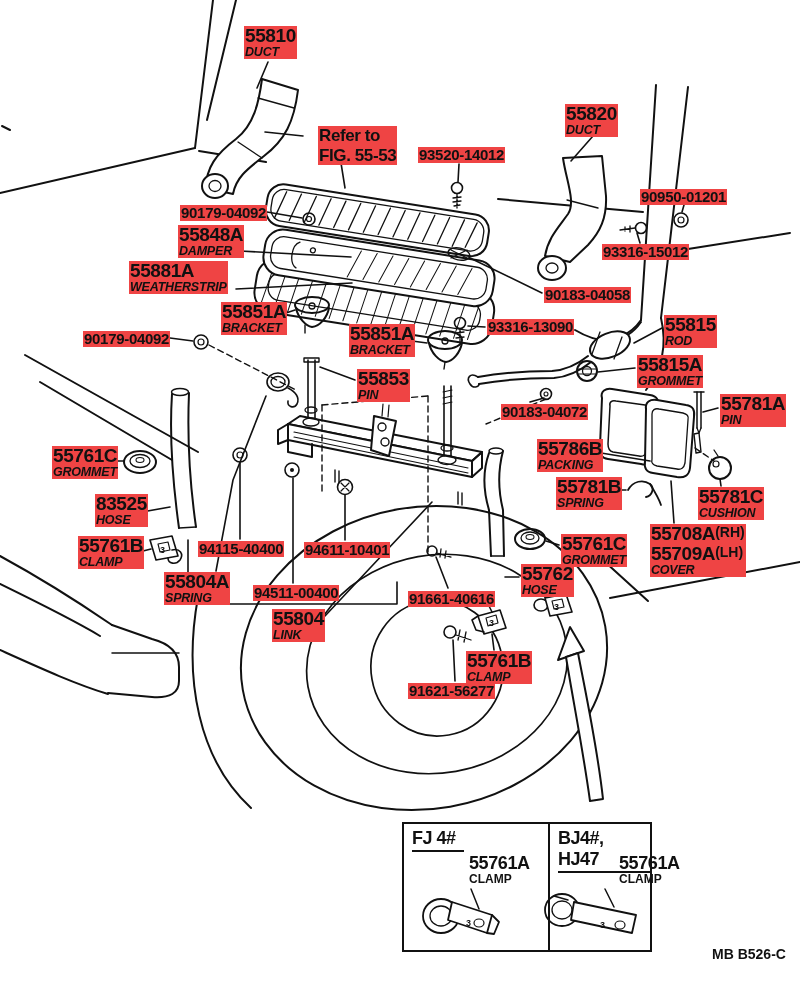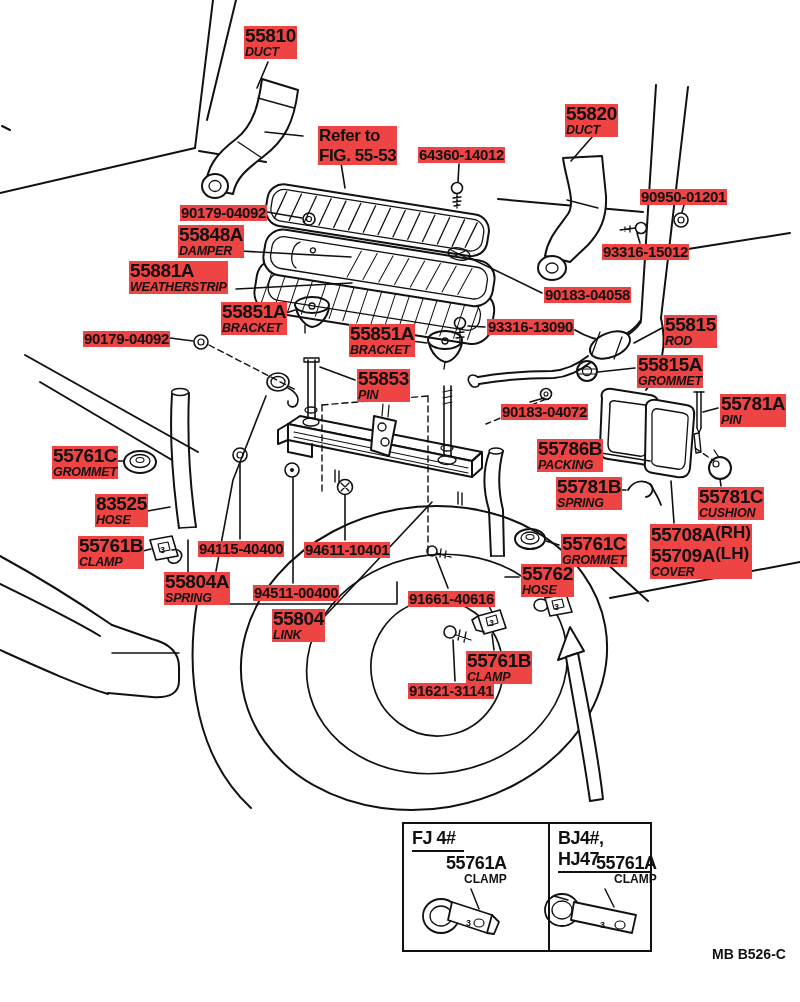--- a/index.html
+++ b/index.html
@@ -5,31 +5,31 @@
   html,body{margin:0;padding:0;background:#e8e8e8;}
   #page{position:relative;width:800px;height:1002px;background:#ffffff;overflow:hidden;
         font-family:"Liberation Sans",sans-serif;color:#111;}
   #art{position:absolute;left:0;top:0;z-index:0;}
   .lbl{position:absolute;z-index:2;font-weight:700;line-height:1.04;letter-spacing:-0.4px;
        background:#ef4444;padding:0 1px;white-space:nowrap;}
   .lbl .pn{font-size:19px;display:block;}
   .lbl .nm{font-size:12.5px;display:block;letter-spacing:-0.2px;font-style:italic;}
   .lbl.numonly{font-size:15px;letter-spacing:-0.3px;}
   .lbl.note{font-size:17px;line-height:1.15;}
-  .lbl .sfx{font-size:17px;vertical-align:3px;letter-spacing:0;}
+  .lbl .sfx{font-size:14px;vertical-align:3px;letter-spacing:0;}
   .lbl .pn.inline{display:inline;}
   .mark{font:700 9px "Liberation Sans",sans-serif;fill:#111;}
   
   #vtable{position:absolute;left:402px;top:822px;width:246px;height:126px;z-index:2;
           border:2.5px solid #111;display:flex;background:transparent;gap:44px;}
   .vcell{flex:1;position:relative;}
   .vcell.right{border-left:2.5px solid #111;}
   .vtitle{display:inline-block;font-size:18px;font-weight:700;letter-spacing:-0.5px;
           margin:4px 0 0 8px;border-bottom:2.5px solid #111;padding:0 8px 1px 0;}
-  .vpart{position:absolute;font-weight:700;line-height:1.04;text-align:right;}
+  .vpart{position:absolute;font-weight:700;line-height:1.04;text-align:left;margin-left:23px;}
   .vpart .pn{font-size:18px;display:block;letter-spacing:-0.4px;}
   .vpart .nm{font-size:12px;display:block;}
   #footer-code{position:absolute;left:712px;top:946px;z-index:2;font-size:14px;font-weight:700;}
 </style>
 </head>
 <body>
 
 <div id="page">
 
 <svg id="art" width="800" height="1002" viewBox="0 0 800 1002" fill="none" stroke="#111" stroke-width="2" stroke-linecap="round" stroke-linejoin="round">
@@ -356,21 +356,21 @@
 <div class="lbl" style="left:244px;top:26px">
   <span class="pn">55810</span>
   <span class="nm">DUCT</span>
 </div>
 
 <div class="lbl note" style="left:318px;top:126px">
   <span style="display:block">Refer to</span>
   <span style="display:block">FIG. 55-53</span>
 </div>
 
-<div class="lbl numonly" style="left:418px;top:147px">64360-14012</div>
+<div class="lbl numonly" style="left:418px;top:147px">93520-14012</div>
 
 <div class="lbl" style="left:565px;top:104px">
   <span class="pn">55820</span>
   <span class="nm">DUCT</span>
 </div>
 
 <div class="lbl numonly" style="left:180px;top:205px">90179-04092</div>
 <div class="lbl numonly" style="left:640px;top:189px">90950-01201</div>
 
 <div class="lbl" style="left:178px;top:225px">
@@ -484,21 +484,21 @@
   <span class="nm">LINK</span>
 </div>
 
 <div class="lbl numonly" style="left:408px;top:591px">91661-40616</div>
 
 <div class="lbl" style="left:466px;top:651px">
   <span class="pn">55761B</span>
   <span class="nm">CLAMP</span>
 </div>
 
-<div class="lbl numonly" style="left:408px;top:683px">91621-31141</div>
+<div class="lbl numonly" style="left:408px;top:683px">91621-56277</div>
 
 <div id="vtable">
   <div class="vcell">
     <span class="vtitle">FJ 4#</span>
     <div class="vpart" style="left:42px;top:30px">
       <span class="pn">55761A</span>
       <span class="nm">CLAMP</span>
     </div>
   </div>
   <div class="vcell right">

